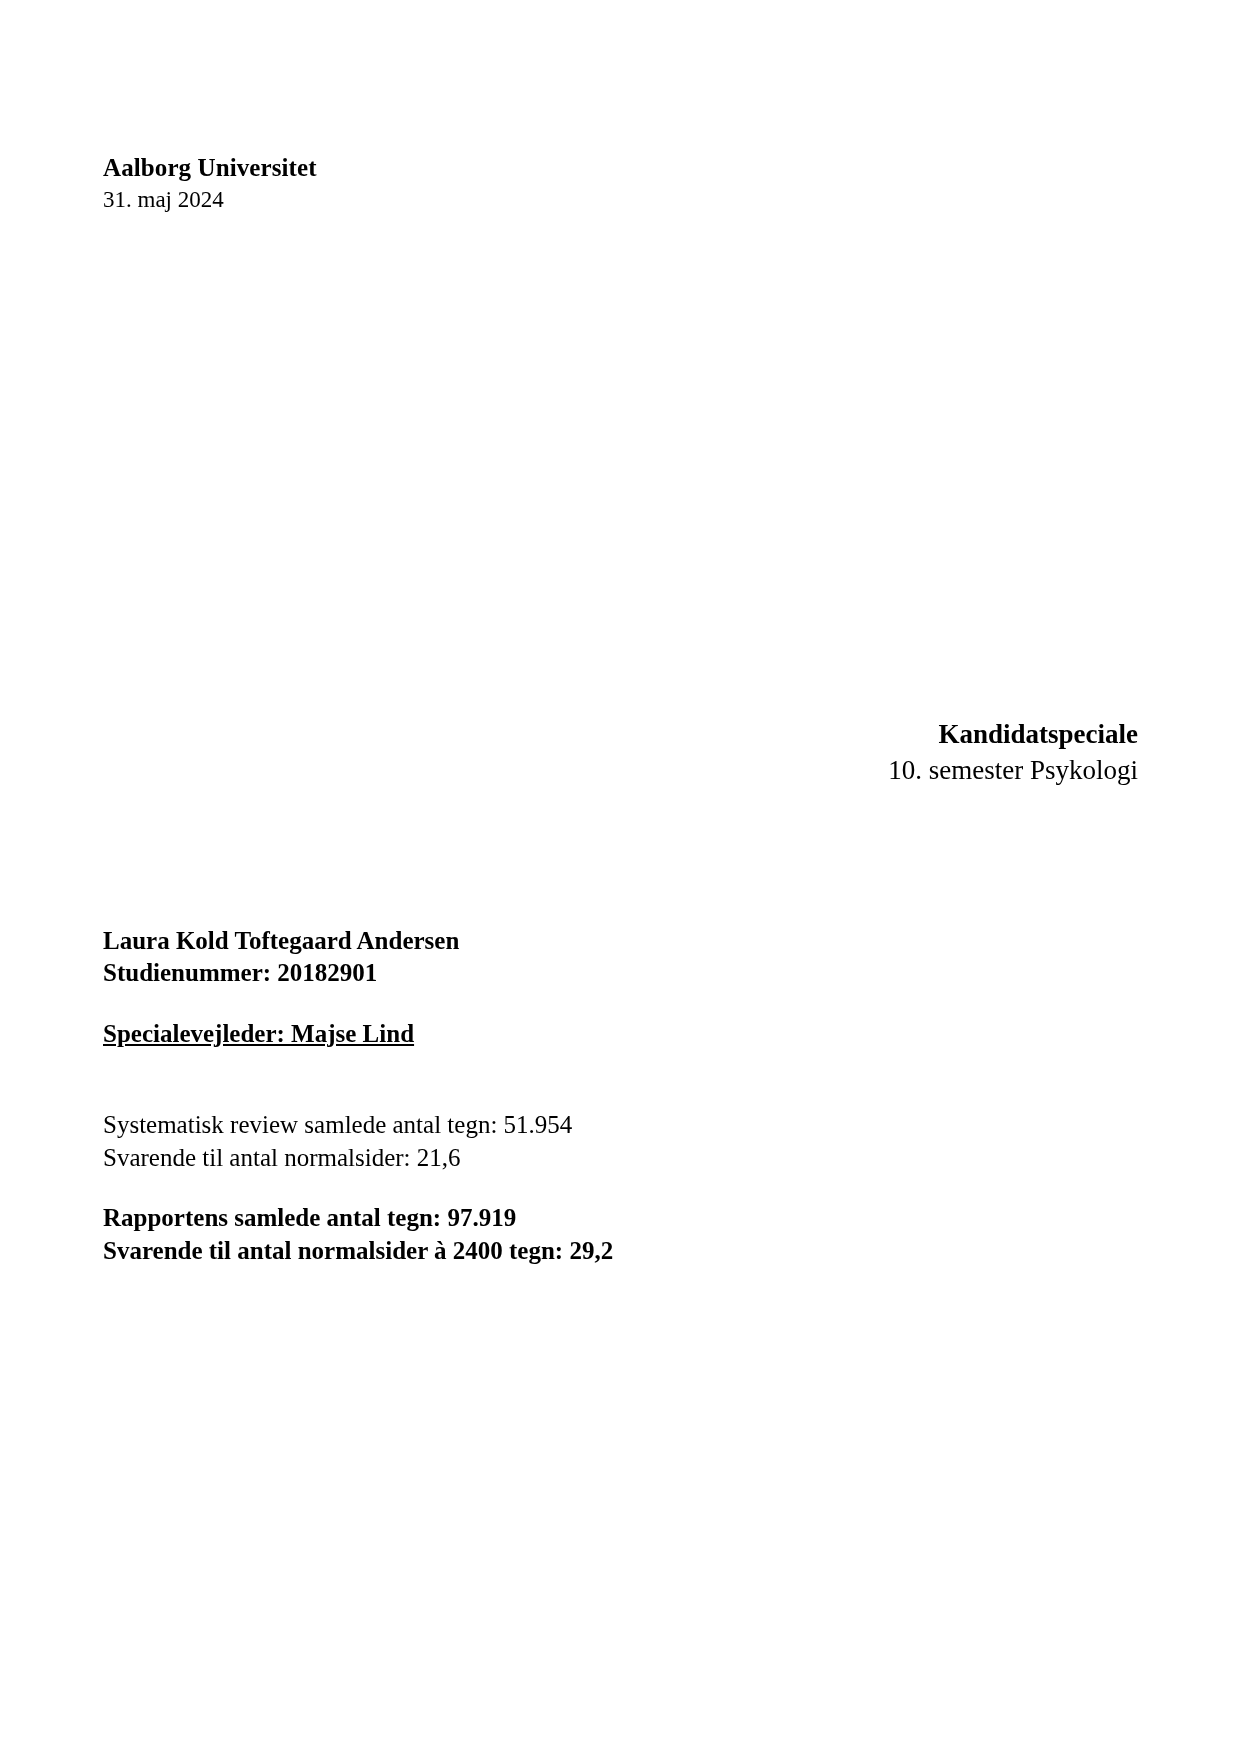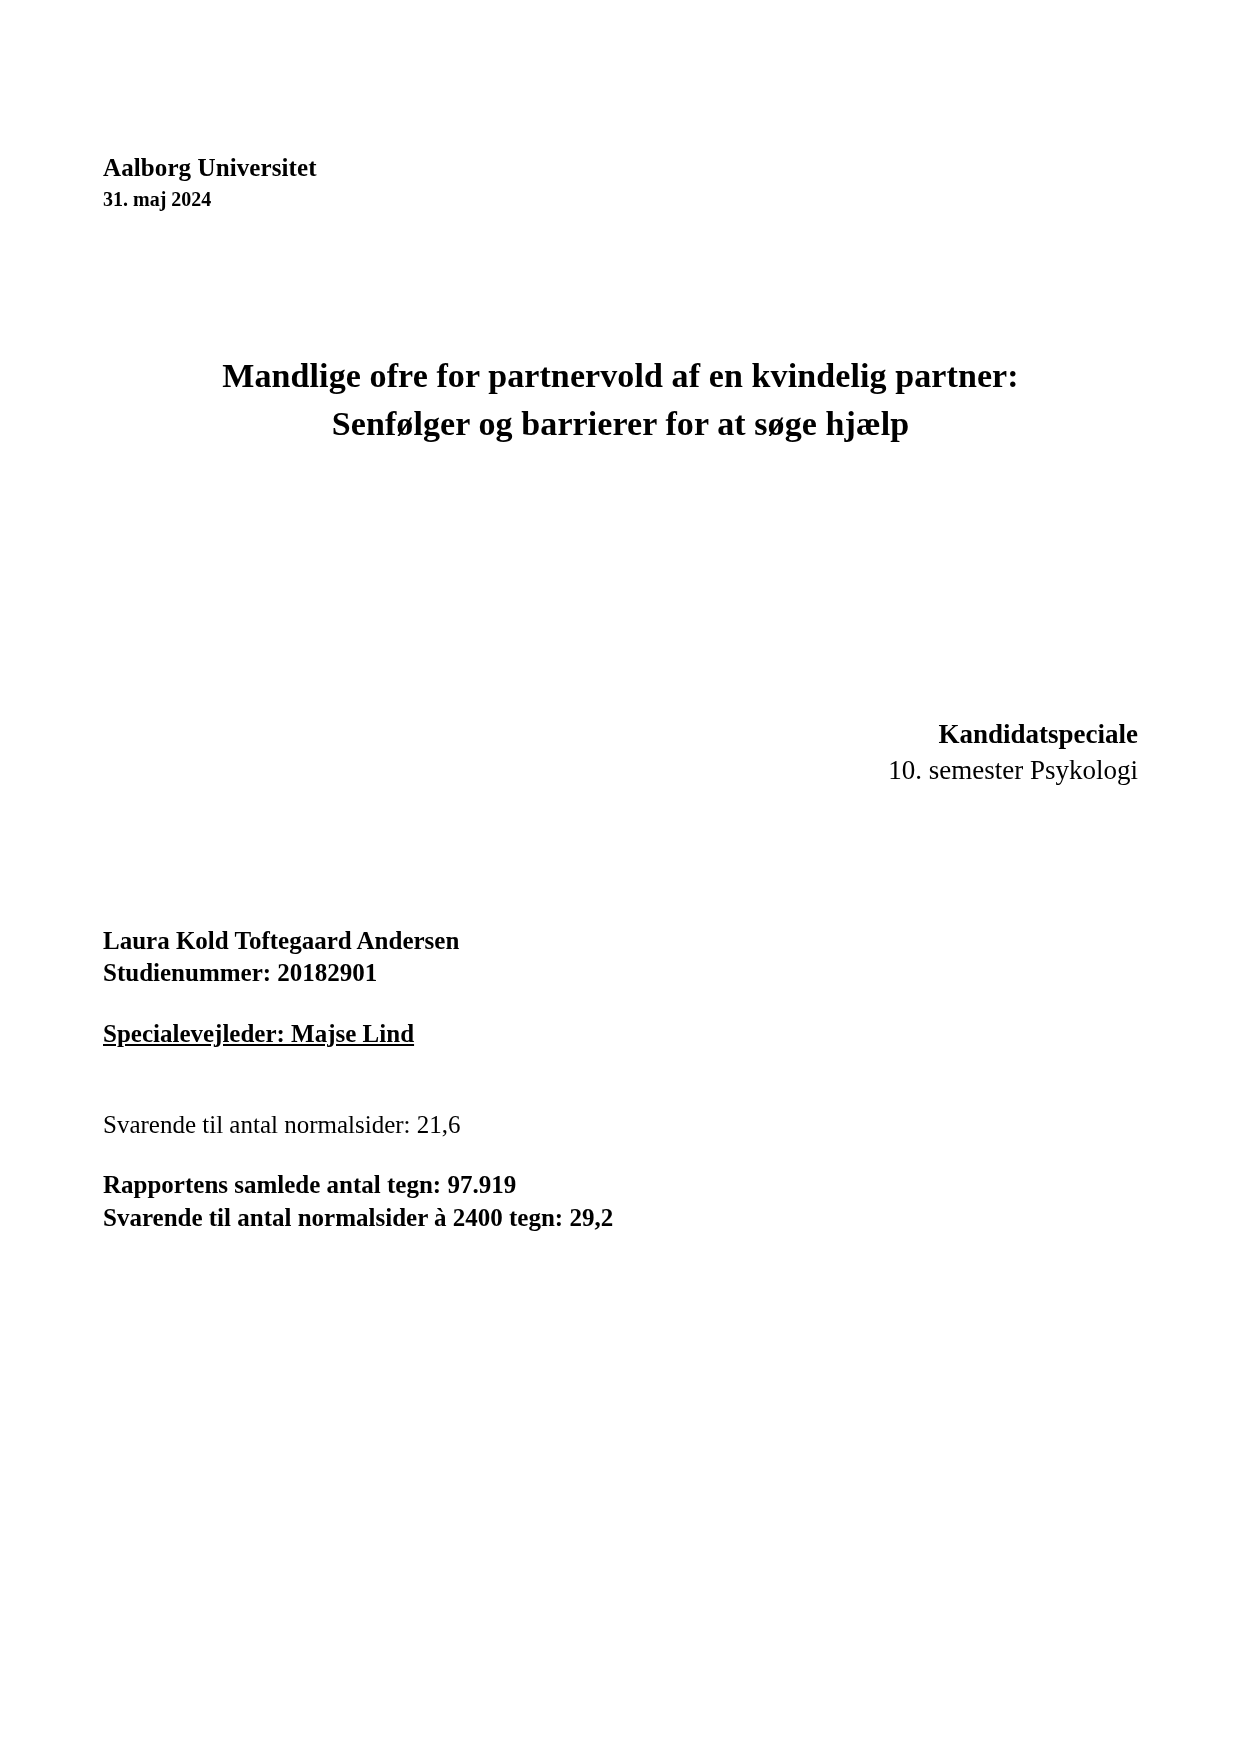--- a/index.html
+++ b/index.html
@@ -32,22 +32,22 @@
     top: 152px;
     width: 700px;
   }
   .institution {
     font-size: 25px;
     font-weight: 700;
     line-height: 31px;
     letter-spacing: 0.1px;
   }
   .date {
-    font-size: 20px;
-    font-weight: 700;
+    font-size: 23px;
+    font-weight: 400;
     line-height: 33px;
   }
 
   
   .title-block {
     position: absolute;
     left: 103px;
     top: 352px;
     width: 1035px;
     text-align: center;
@@ -128,39 +128,36 @@
 </head>
 <body>
 
 <div class="page">
 
   <div class="header-block">
     <div class="line institution">Aalborg Universitet</div>
     <div class="line date">31. maj 2024</div>
   </div>
 
-  <div class="title-block">
-    <div class="line title-line">Mandlige ofre for partnervold af en kvindelig partner:</div>
-    <div class="line title-line">Senfølger og barrierer for at søge hjælp</div>
-  </div>
 
   <div class="type-block">
     <div class="line type-heading">Kandidatspeciale</div>
     <div class="line type-sub">10. semester Psykologi</div>
   </div>
 
   <div class="author-block">
     <div class="line author-name">Laura Kold Toftegaard Andersen</div>
     <div class="line author-id">Studienummer: 20182901</div>
     <div class="line supervisor">Specialevejleder: Majse Lind</div>
   </div>
 
   <div class="counts-block">
 
     <div class="count-group">
+      <div class="line count-line">Systematisk review samlede antal tegn: 51.954</div>
       <div class="line count-line">Svarende til antal normalsider: 21,6</div>
     </div>
 
     <div class="count-group">
     </div>
 
     <div class="count-group">
       <div class="line count-line total">Rapportens samlede antal tegn: 97.919</div>
       <div class="line count-line total">Svarende til antal normalsider à 2400 tegn: 29,2</div>
     </div>

